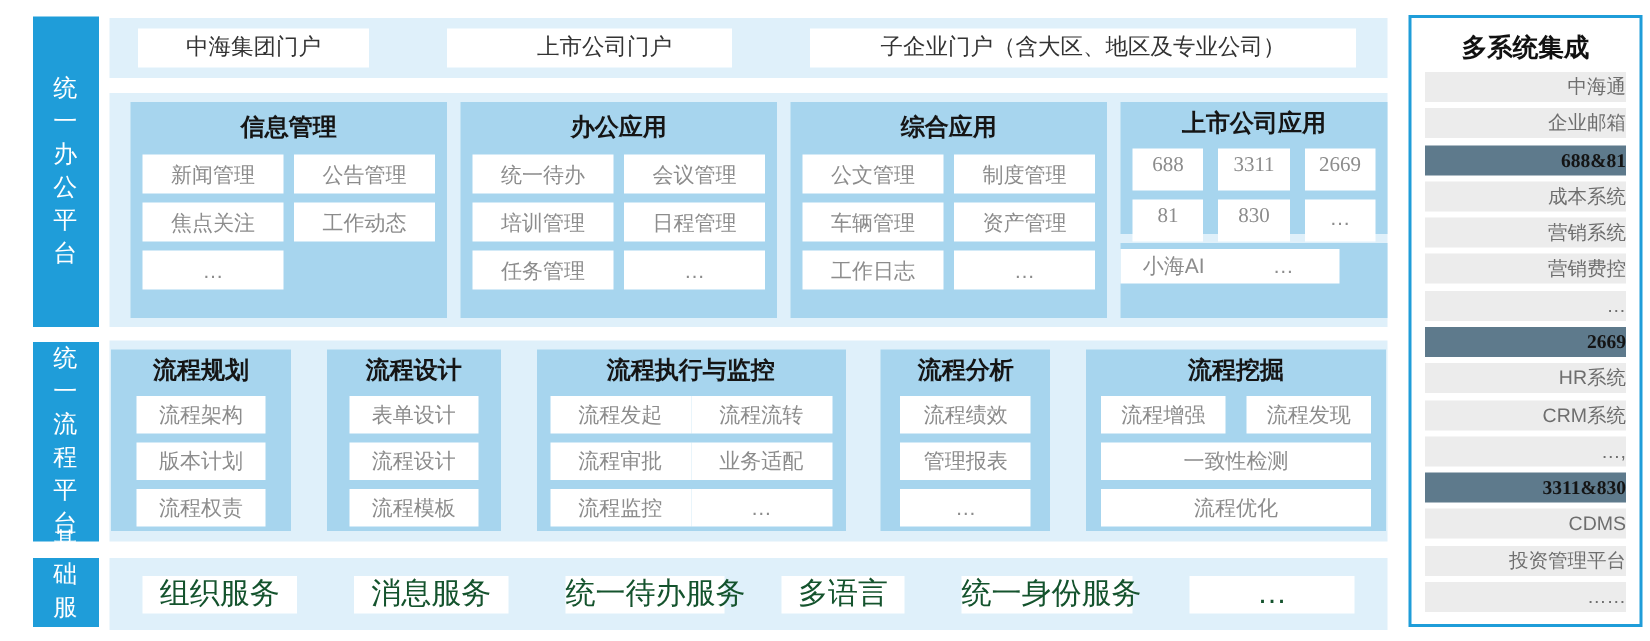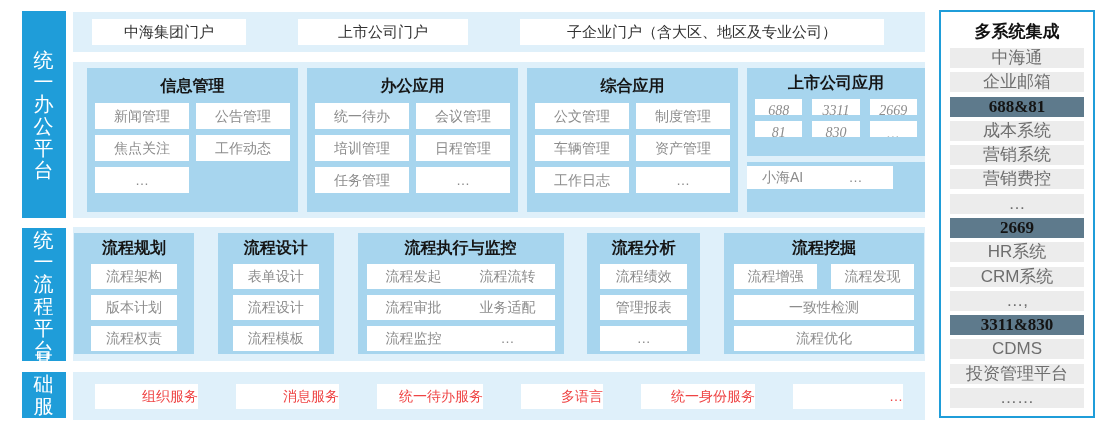--- a/index.html
+++ b/index.html
@@ -2,53 +2,53 @@
 <html><head>
 <meta charset="utf-8">
 <style>
   html,body{margin:0;padding:0;background:#fff;}
   body{width:1100px;height:427px;font-family:"Liberation Sans",sans-serif;-webkit-font-smoothing:antialiased;}
   .canvas{position:relative;width:1100px;height:427px;background:#fff;overflow:hidden;}
 
   
   .rail{position:absolute;left:22px;width:44px;background:#1f9dd9;color:#fff;
         display:flex;align-items:center;justify-content:center;}
-  .rail .rail-text{display:block;width:32px;font-size:20px;line-height:22px;text-align:center;
+  .rail .rail-text{display:block;width:32px;font-size:16px;line-height:22px;text-align:center;
         word-break:break-all;letter-spacing:1px;}
   .rail-office{top:11px;height:207px;}
   .rail-process{top:228px;height:133px;}
   .rail-base{top:372px;height:46px;}
 
   
   .band{position:absolute;left:73px;width:852px;background:#dff0fa;box-sizing:border-box;}
 
   
   .portal-bar{top:12px;height:40px;display:flex;align-items:center;padding-left:19px;gap:52px;}
   .portal-chip{background:#fff;height:26px;line-height:26px;text-align:center;
         font-size:15px;color:#333;white-space:nowrap;overflow:hidden;}
-  .pw1{width:154px;}.pw2{width:170px;}.pw3{width:364px;}
+  .pw1{width:154px;}.pw2{width:170px;padding-left:20px;}.pw3{width:364px;}
 
   
   .panel{background:#a7d5ee;box-sizing:border-box;}
   .panel-title{margin:0;font-size:16px;font-weight:bold;color:#151515;text-align:center;line-height:24px;}
 
   .chip{background:#fff;height:26px;line-height:26px;text-align:center;font-size:14px;
         color:#8c8c8c;white-space:nowrap;overflow:hidden;}
   .chip-grid{display:grid;gap:6px 7px;margin-top:5px;}
   .cols-1{grid-template-columns:1fr;}
   .cols-2{grid-template-columns:1fr 1fr;}
   .cols-3{grid-template-columns:1fr 1fr 1fr;}
   .num{font-family:"Liberation Serif",serif;}
 
   
   .office-area{top:62px;height:156px;padding:6px 0 6px 14px;display:flex;gap:9px;}
   .office-panel{width:211px;height:144px;padding:6px 8px 0;}
   .office-right{width:178px;display:flex;flex-direction:column;gap:6px;}
   .panel-listed{height:88px;padding:3px 8px 0;}
-  .panel-listed .chip{height:16px;line-height:24px;font-style:italic;}
+  .panel-listed .chip{height:28px;line-height:24px;}
   .panel-listed .chip-grid{gap:6px 10px;margin-top:4px;}
   .panel-assistant{height:50px;padding:2px 0 0;}
   .assistant-row{display:flex;margin-top:2px;}
   .assistant-row .chip{height:23px;line-height:23px;}
   .chip-ai{width:71px;}
   .chip-ai-more{width:75px;}
 
   
   .process-area{top:227px;height:134px;padding:6px 1px;display:flex;justify-content:space-between;}
   .process-panel{height:121px;padding:4px 0 0;}
@@ -57,31 +57,31 @@
   .ppw1{width:120px;}.ppw1 .chip-grid{padding:0 17px;}
   .ppw2{width:116px;}.ppw2 .chip-grid{padding:0 15px;}
   .ppw3{width:206px;}.ppw3 .chip-grid{padding:0 9px;gap:6px 0;}
   .ppw4{width:113px;}.ppw4 .chip-grid{padding:0 13px;}
   .ppw5{width:200px;}.ppw5 .chip-grid{padding:0 10px;gap:6px 14px;}
   .span2{grid-column:1 / -1;}
 
   
   .services-bar{top:372px;height:48px;display:flex;align-items:center;
         justify-content:space-between;padding:0 22px;}
-  .service-chip{background:#fff;height:25px;line-height:25px;text-align:right;
-        font-size:14px;color:#ef4444;white-space:nowrap;}
+  .service-chip{background:#fff;height:25px;line-height:25px;text-align:center;
+        font-size:20px;color:#14532d;white-space:nowrap;}
   .sw1{width:103px;}.sw2{width:103px;}.sw3{width:106px;}.sw4{width:82px;}.sw5{width:114px;}.sw6{width:110px;}
 
   
   .sidebar{position:absolute;left:939px;top:10px;width:156px;height:408px;box-sizing:border-box;
         background:#fff;border:2px solid #1f9dd9;padding:6px 9px 8px;
         display:flex;flex-direction:column;}
   .sidebar-title{font-size:17px;font-weight:bold;color:#111;text-align:center;line-height:27px;}
   .sidebar-items{flex:1;display:flex;flex-direction:column;justify-content:space-between;margin-top:3px;}
-  .sb-item{height:20px;line-height:20px;text-align:center;font-size:17px;
+  .sb-item{height:20px;line-height:20px;text-align:right;font-size:13px;
         background:#ececec;color:#6e6e6e;white-space:nowrap;overflow:hidden;}
   .sb-item.dark{background:#5e7a8c;color:#141414;font-weight:bold;font-family:"Liberation Serif",serif;}
 </style>
 </head>
 <body>
 
 <div class="canvas">
 
   <div class="rail rail-office">
     <span class="rail-text">统一办公平台</span>

